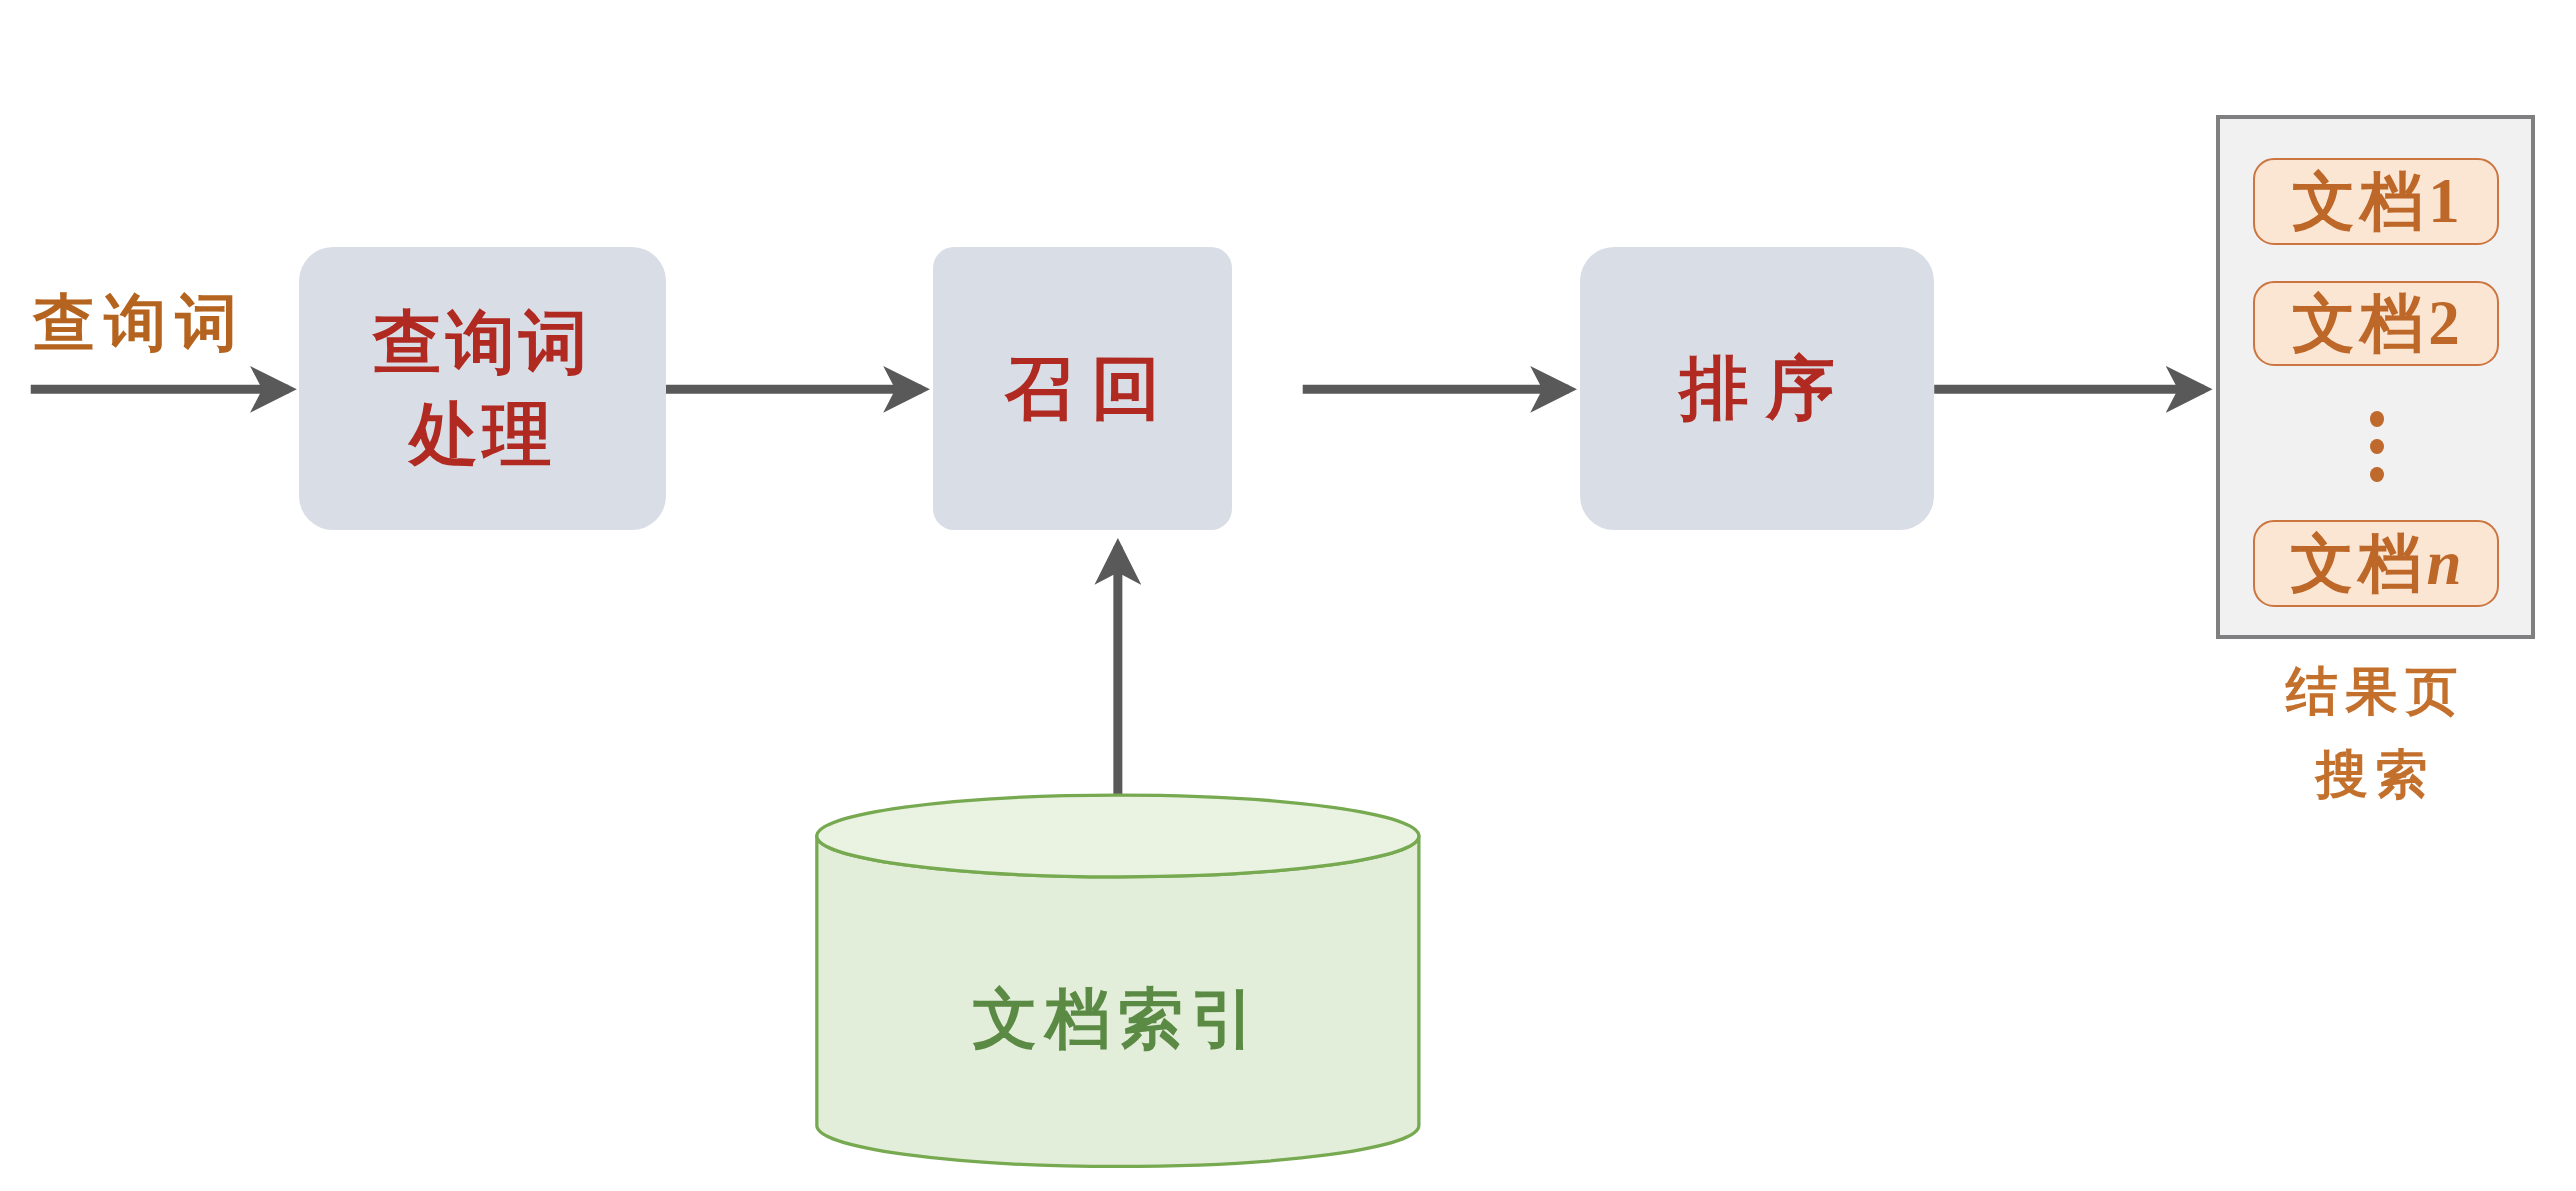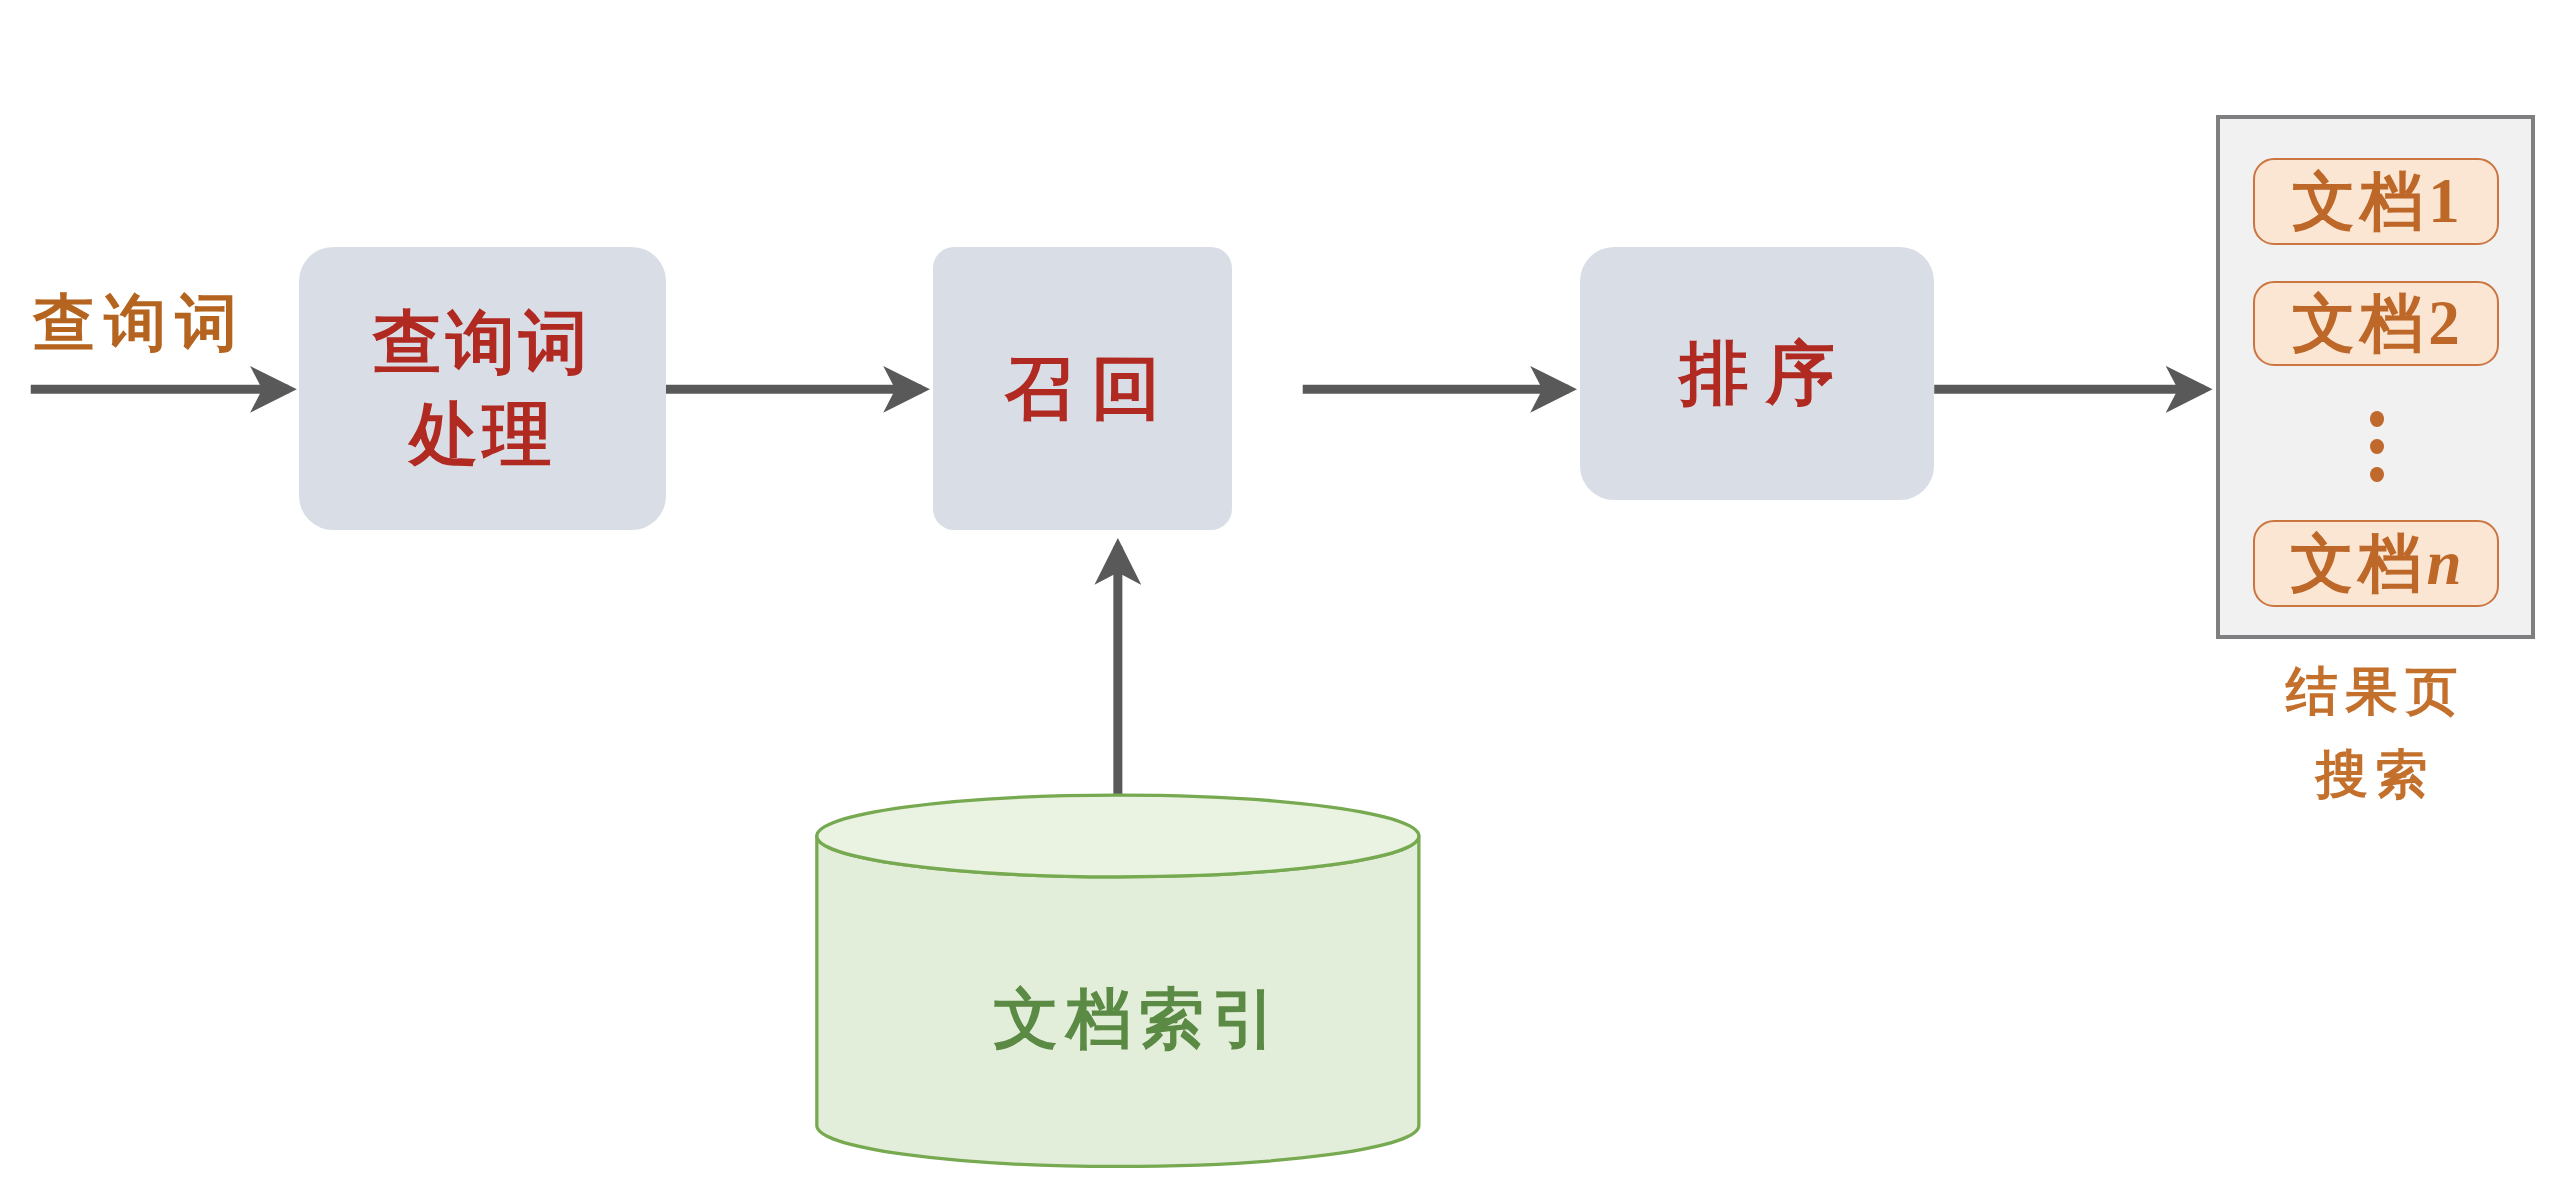--- a/index.html
+++ b/index.html
@@ -39,21 +39,21 @@
   }
   .pill .suffix{letter-spacing:0;}
   .pill .suffix.italic{font-style:italic;}
   .dots{left:2365px;top:411px;width:23px;display:flex;flex-direction:column;align-items:center;gap:12.3px;}
   .dots i{display:block;width:14px;height:15.5px;border-radius:50%;background:var(--ellipsis-dot);}
   .caption{
     left:2216px;top:650px;width:319px;text-align:center;
     color:var(--caption-text);font-size:52px;line-height:83px;font-weight:600;letter-spacing:0.15em;
   }
   .cyl-label{
-    left:838px;top:982px;width:602px;text-align:center;
+    left:817px;top:982px;width:602px;text-align:center;
     color:var(--cylinder-text);font-size:65px;line-height:74px;font-weight:600;letter-spacing:0.12em;
   }
 </style>
 </head>
 <body>
 
 <div class="canvas">
 
   <svg class="layer" viewBox="0 0 3148 1456">
     <defs>
@@ -78,21 +78,21 @@
 
   <div class="abs stage-box" style="left:299px;top:247px;width:367px;height:283px;">
     <div class="line">查询词</div>
     <div class="line">处理</div>
   </div>
 
   <div class="abs stage-box single" style="left:933px;top:247px;width:299px;height:283px;border-radius:21px;">
     <div class="line">召回</div>
   </div>
 
-  <div class="abs stage-box single" style="left:1580px;top:247px;width:354px;height:253px;text-align:center;">
+  <div class="abs stage-box single" style="left:1580px;top:247px;width:354px;height:283px;text-align:center;">
     <div class="line">排序</div>
   </div>
 
   <div class="abs panel"></div>
 
   <div class="abs pill" style="left:2253px;top:158px;width:242px;height:83px;">
     <span>文档</span>
       <span class="suffix">1</span>
   </div>
 

